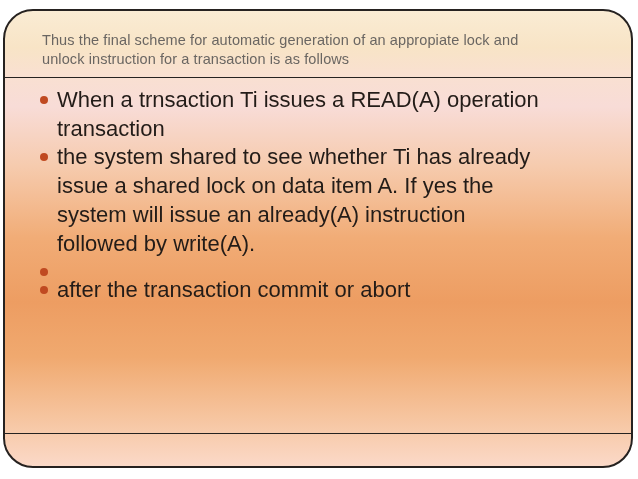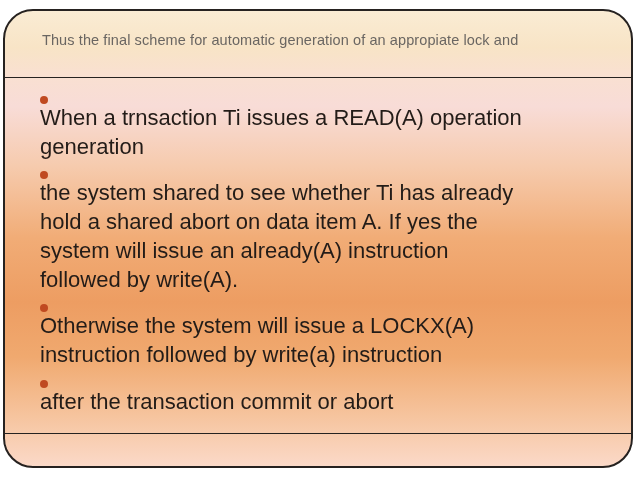--- a/index.html
+++ b/index.html
@@ -58,21 +58,20 @@
     white-space: nowrap;
   }
   .bullet-list {
     position: absolute;
     left: 40px;
     top: 86px;
   }
   .bullet-item {
     display: flex;
     align-items: flex-start;
-    flex-direction: column;
   }
   .bullet-dot {
     flex: 0 0 8px;
     width: 8px;
     height: 8px;
     border-radius: 50%;
     background: #c04a21;
     margin-top: 10px;
     margin-right: 9px;
   }
@@ -87,48 +86,45 @@
 <body>
 
 <div class="stage">
 
   <div class="slide-card"></div>
 
   <div class="content-frame"></div>
 
   <div class="title-block">
     <div>Thus the final scheme for automatic generation of an appropiate lock and</div>
+    <div>unlock instruction for a transaction is as follows</div>
   </div>
 
   <div class="bullet-list">
 
     <div class="bullet-item">
       <span class="bullet-dot"></span>
       <div class="bullet-text">
         <div>When a trnsaction Ti issues a READ(A) operation</div>
-        <div>generation</div>
+        <div>transaction</div>
       </div>
     </div>
 
     <div class="bullet-item">
       <span class="bullet-dot"></span>
       <div class="bullet-text">
         <div>the system shared to see whether Ti has already</div>
-        <div>hold a shared abort on data item A. If yes the</div>
+        <div>issue a shared lock on data item A. If yes the</div>
         <div>system will issue an already(A) instruction</div>
         <div>followed by write(A).</div>
       </div>
     </div>
 
     <div class="bullet-item">
       <span class="bullet-dot"></span>
-      <div class="bullet-text">
-        <div>Otherwise the system will issue a LOCKX(A)</div>
-        <div>instruction followed by write(a) instruction</div>
-      </div>
     </div>
 
     <div class="bullet-item">
       <span class="bullet-dot"></span>
       <div class="bullet-text">
         <div>after the transaction commit or abort</div>
       </div>
     </div>
 
   </div>

